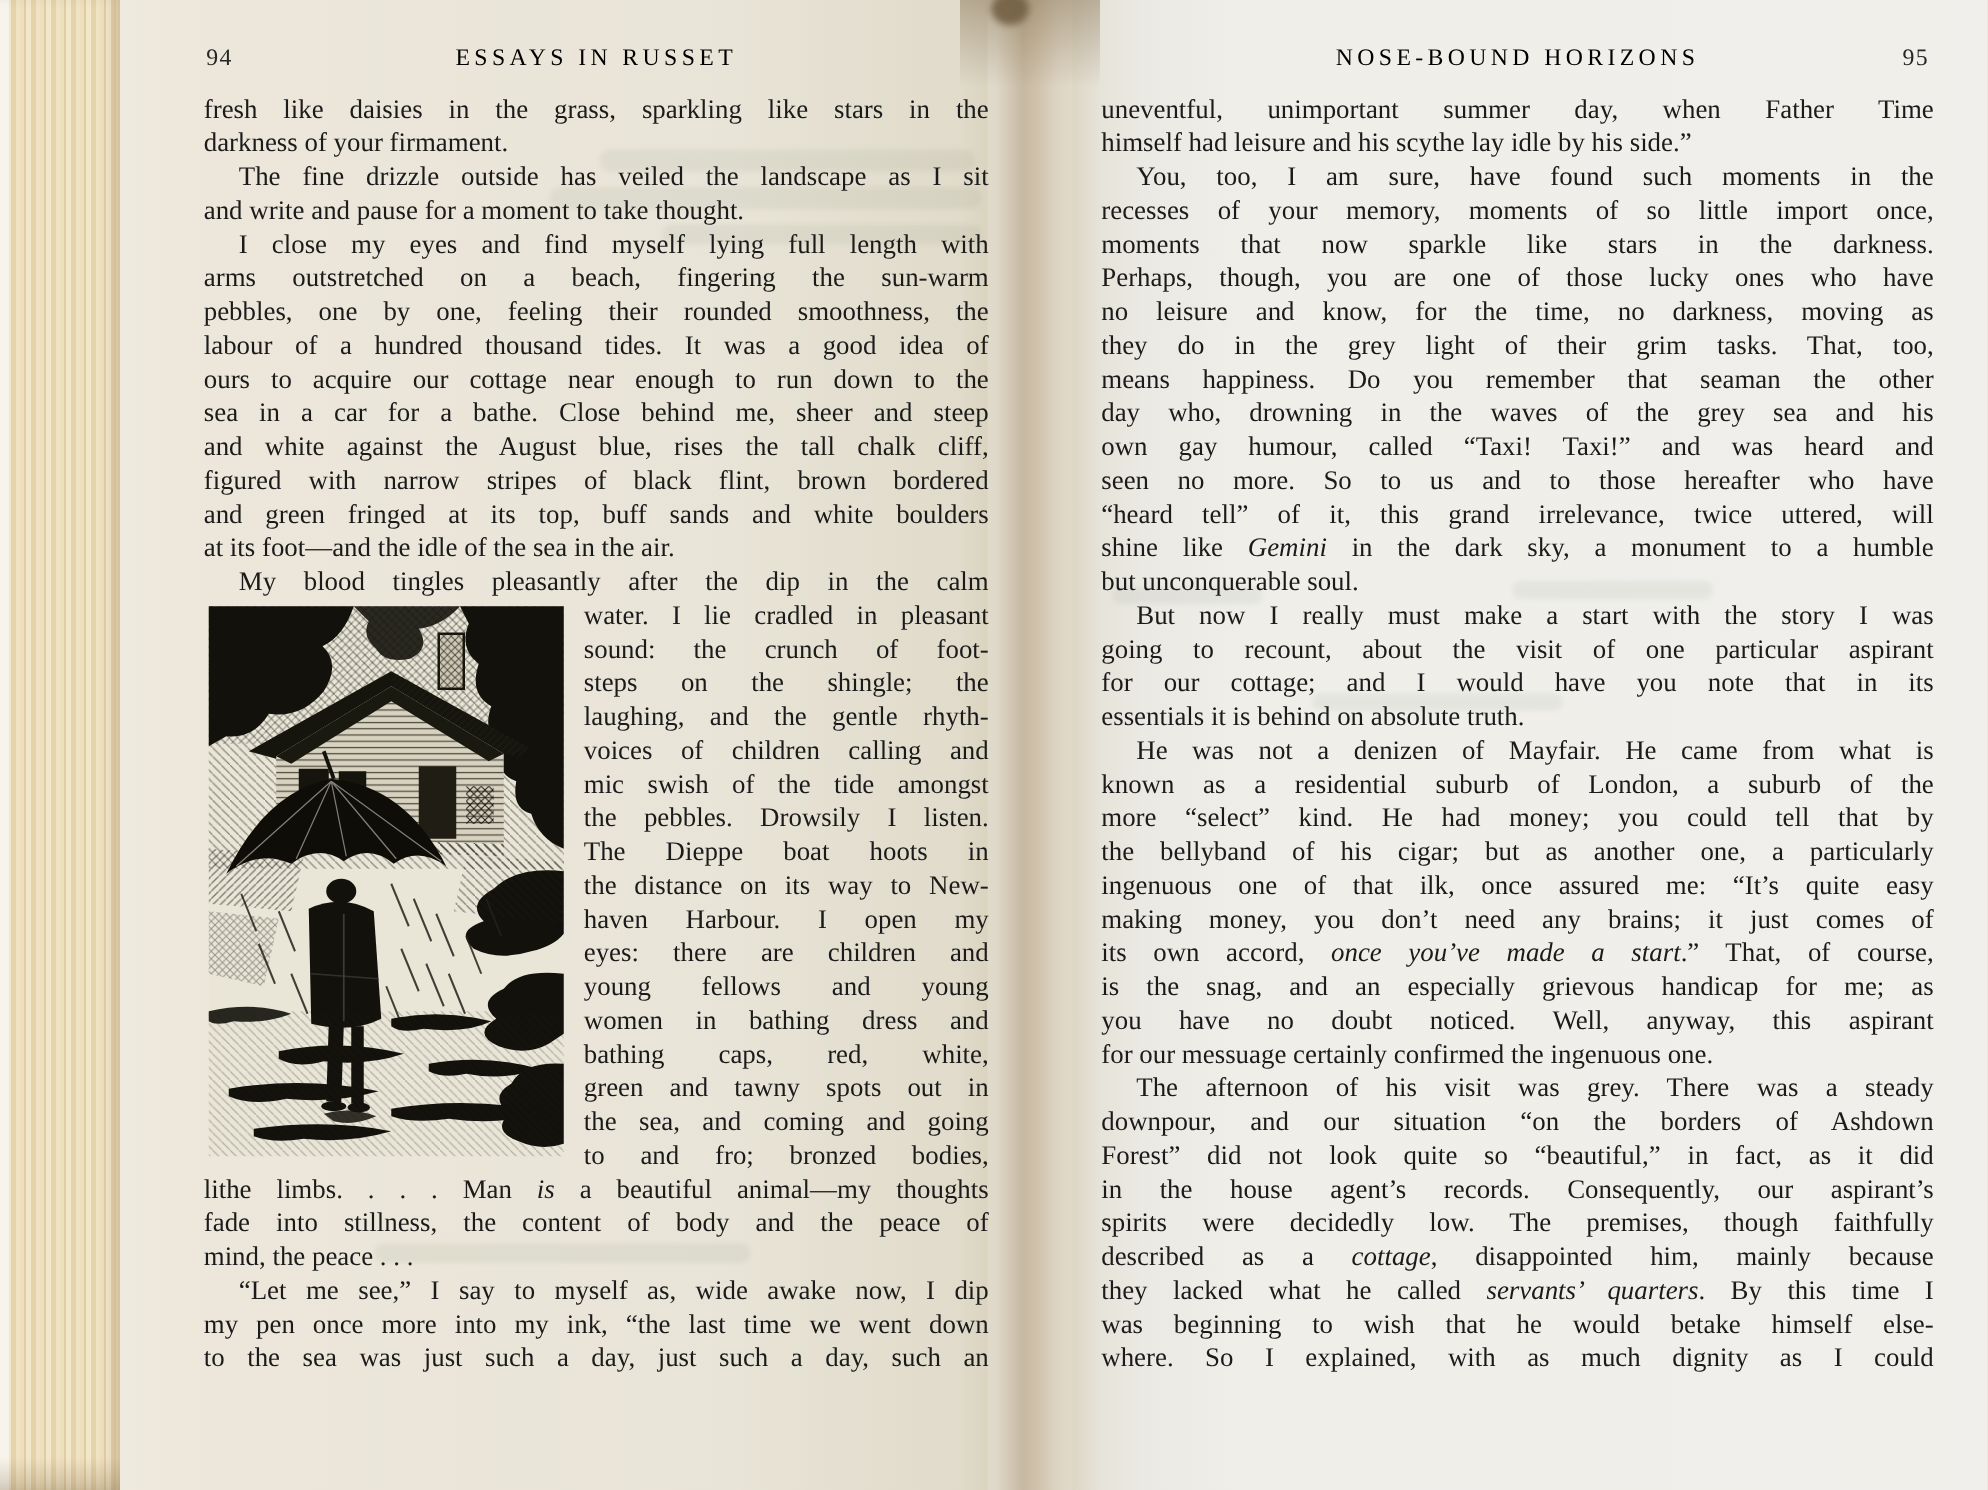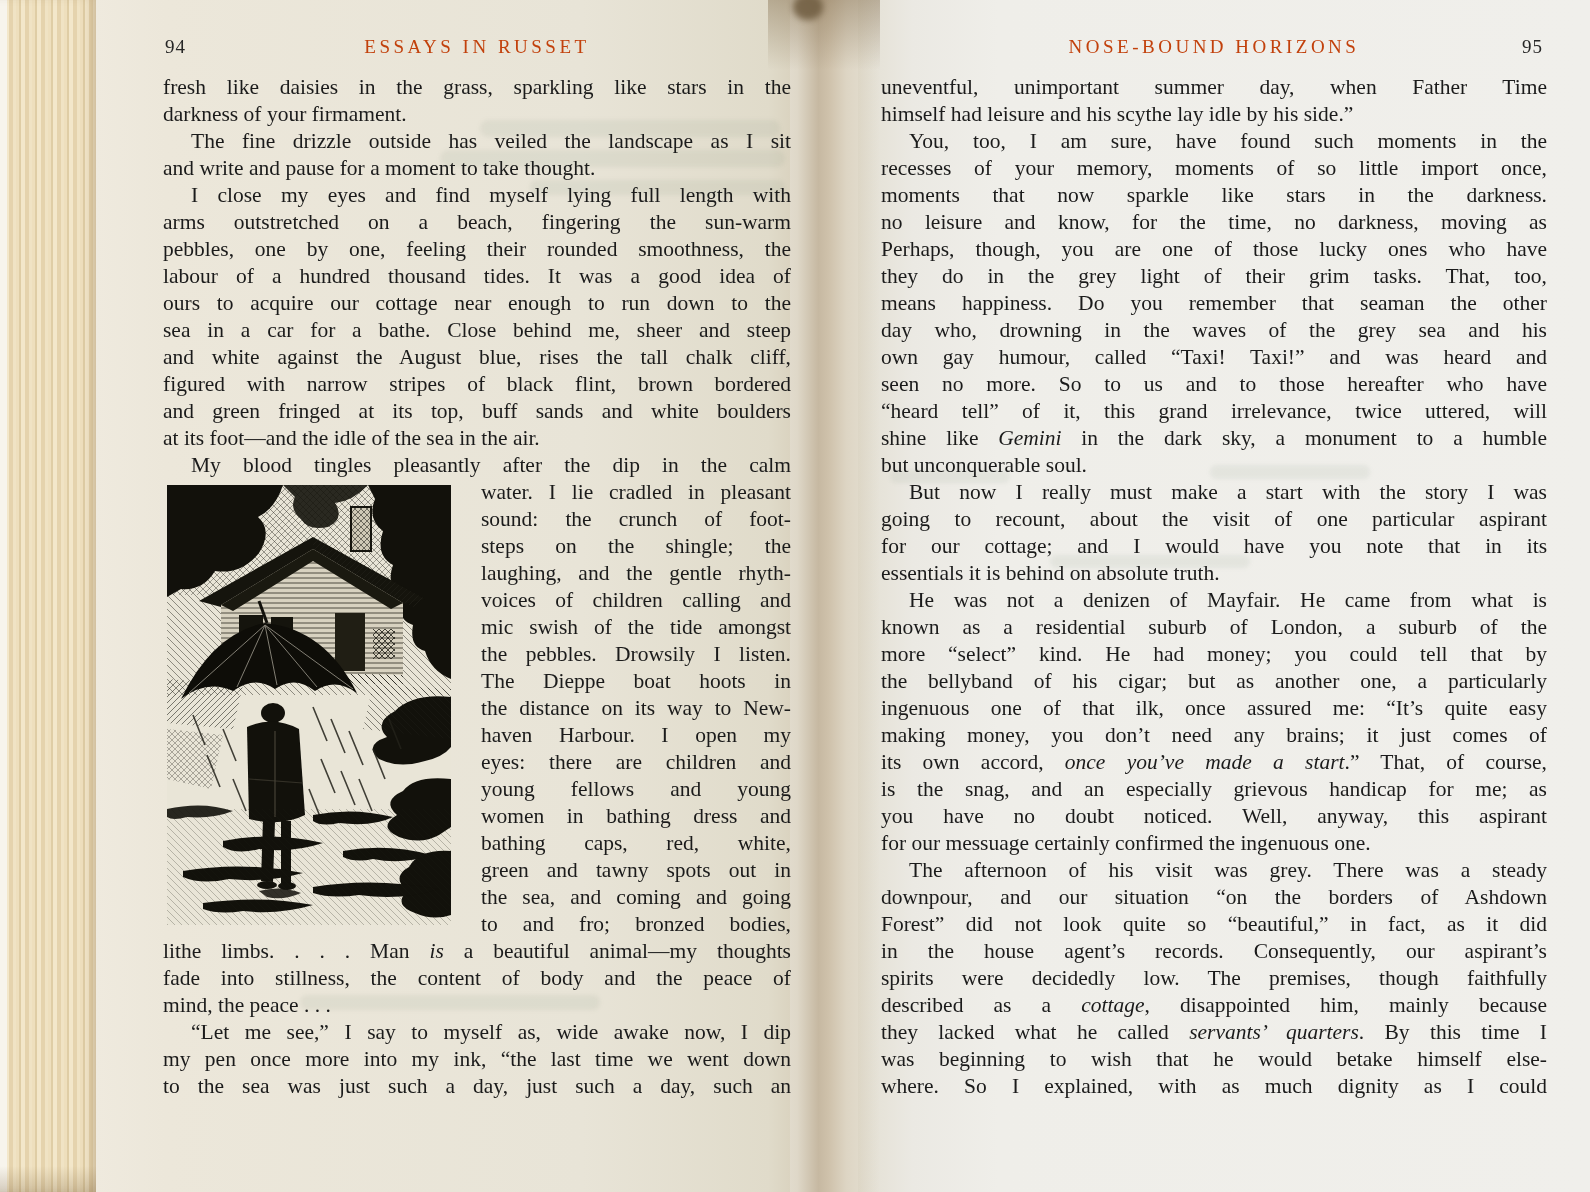--- a/index.html
+++ b/index.html
@@ -51,34 +51,34 @@
   
   .ghost{position:absolute;background:rgba(95,115,95,.08);border-radius:9px;filter:blur(2px);}
 
   
   .text-col{position:absolute;top:34px;color:#1b1b1b;}
   .text-left{left:163px;width:628px;}
   .text-right{left:881px;width:666px;}
 
   .head-row{position:relative;height:40px;}
   .running-head{
-    text-align:center;font-size:19px;letter-spacing:3.5px;color:#c2410c;
+    text-align:center;font-size:19px;letter-spacing:3.5px;color:#000000;
     font-weight:500;padding-top:2px;
   }
   .pagenum{position:absolute;top:2px;font-size:19px;color:#262626;letter-spacing:1px;}
   .pagenum.left{left:2px;}
   .pagenum.right{right:4px;}
 
   .body-text{font-size:21.5px;line-height:27px;}
   .line{height:27px;line-height:27px;text-align:justify;text-align-last:justify;}
   .line.end{text-align-last:left;}
   .line.indent{text-indent:28px;}
   .line i{font-style:italic;}
 
-  .float-row{display:flex;align-items:flex-start;gap:14px;}
+  .float-row{display:flex;align-items:flex-start;}
   .illustration{width:292px;margin-right:12px;flex:none;}
   .narrow-col{width:324px;}
 
   .illustration svg{display:block;}
 </style>
 </head>
 <body>
 
 <div class="book">
 
@@ -257,22 +257,22 @@
       <div class="running-head">NOSE-BOUND HORIZONS</div>
       <span class="pagenum right">95</span>
     </div>
     <div class="body-text">
       <div>
           <div class="line"><span>uneventful, unimportant summer day, when Father Time</span></div>
           <div class="line end"><span>himself had leisure and his scythe lay idle by his side.”</span></div>
           <div class="line indent"><span>You, too, I am sure, have found such moments in the</span></div>
           <div class="line"><span>recesses of your memory, moments of so little import once,</span></div>
           <div class="line"><span>moments that now sparkle like stars in the darkness.</span></div>
+          <div class="line"><span>Perhaps, though, you are one of those lucky ones who have</span></div>
           <div class="line"><span>no leisure and know, for the time, no darkness, moving as</span></div>
-          <div class="line"><span>Perhaps, though, you are one of those lucky ones who have</span></div>
           <div class="line"><span>they do in the grey light of their grim tasks. That, too,</span></div>
           <div class="line"><span>means happiness. Do you remember that seaman the other</span></div>
           <div class="line"><span>day who, drowning in the waves of the grey sea and his</span></div>
           <div class="line"><span>own gay humour, called “Taxi! Taxi!” and was heard and</span></div>
           <div class="line"><span>seen no more. So to us and to those hereafter who have</span></div>
           <div class="line"><span>“heard tell” of it, this grand irrelevance, twice uttered, will</span></div>
           <div class="line"><span>shine like </span><i>Gemini</i><span> in the dark sky, a monument to a humble</span></div>
           <div class="line end"><span>but unconquerable soul.</span></div>
           <div class="line indent"><span>But now I really must make a start with the story I was</span></div>
           <div class="line"><span>going to recount, about the visit of one particular aspirant</span></div>

